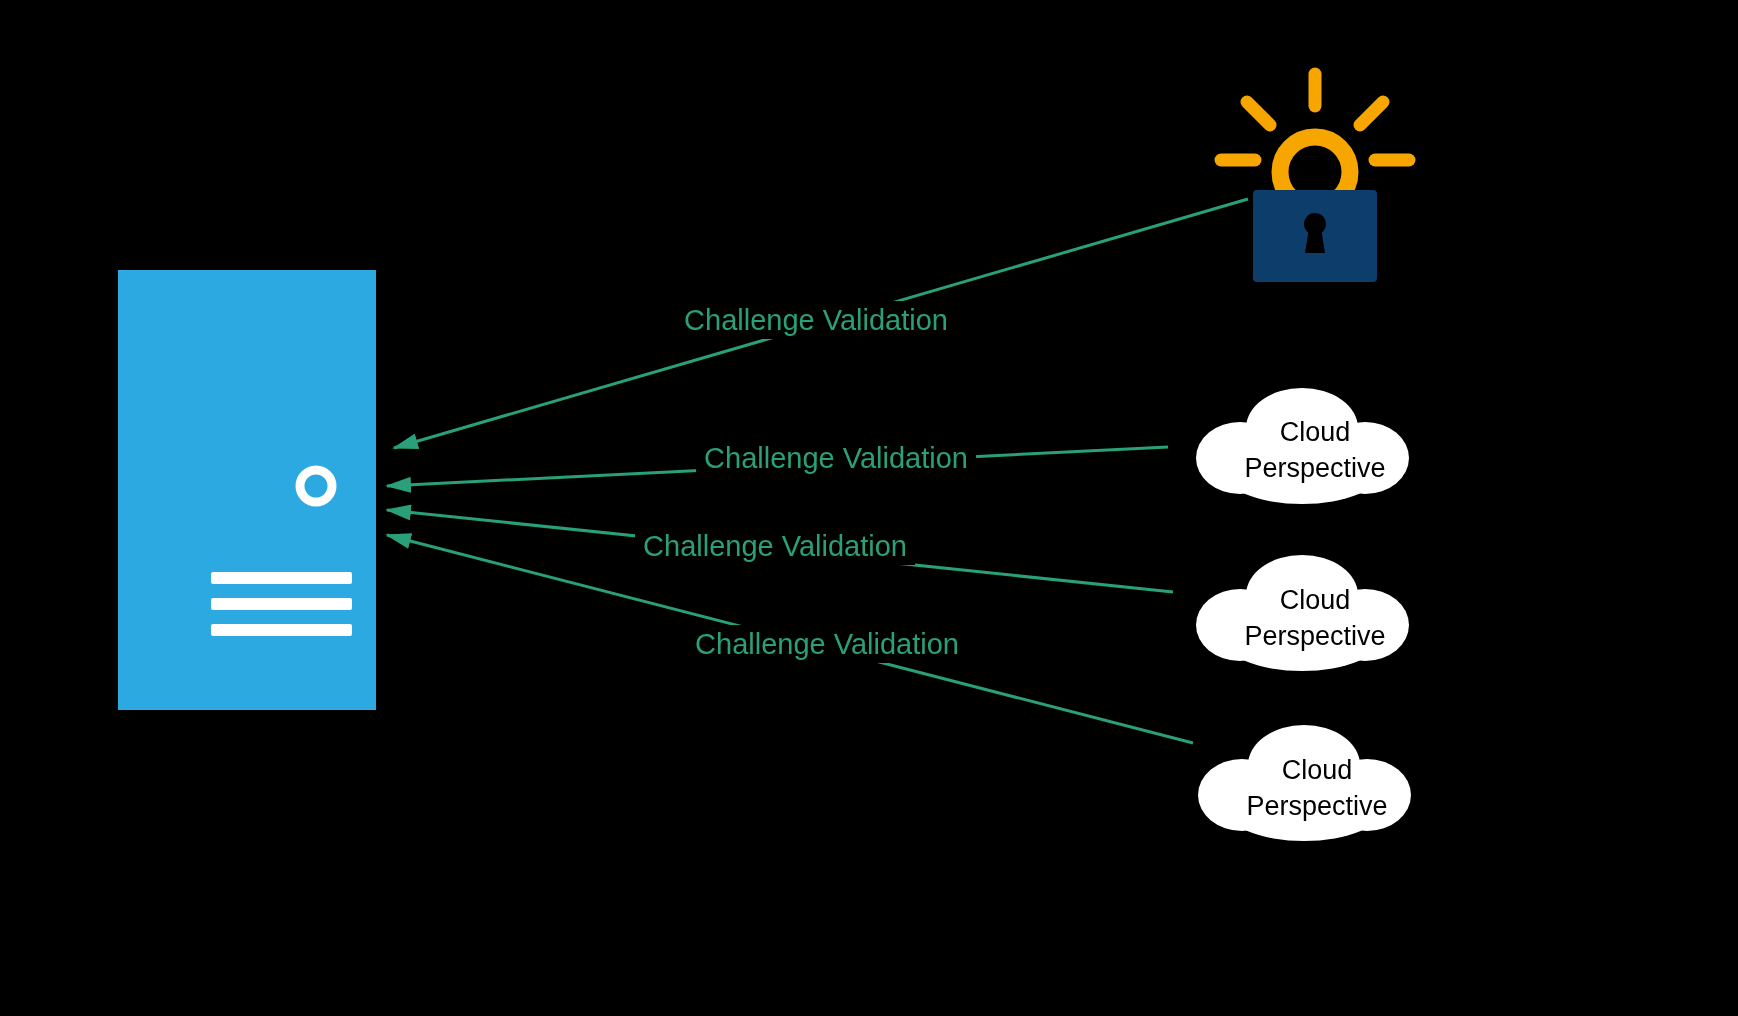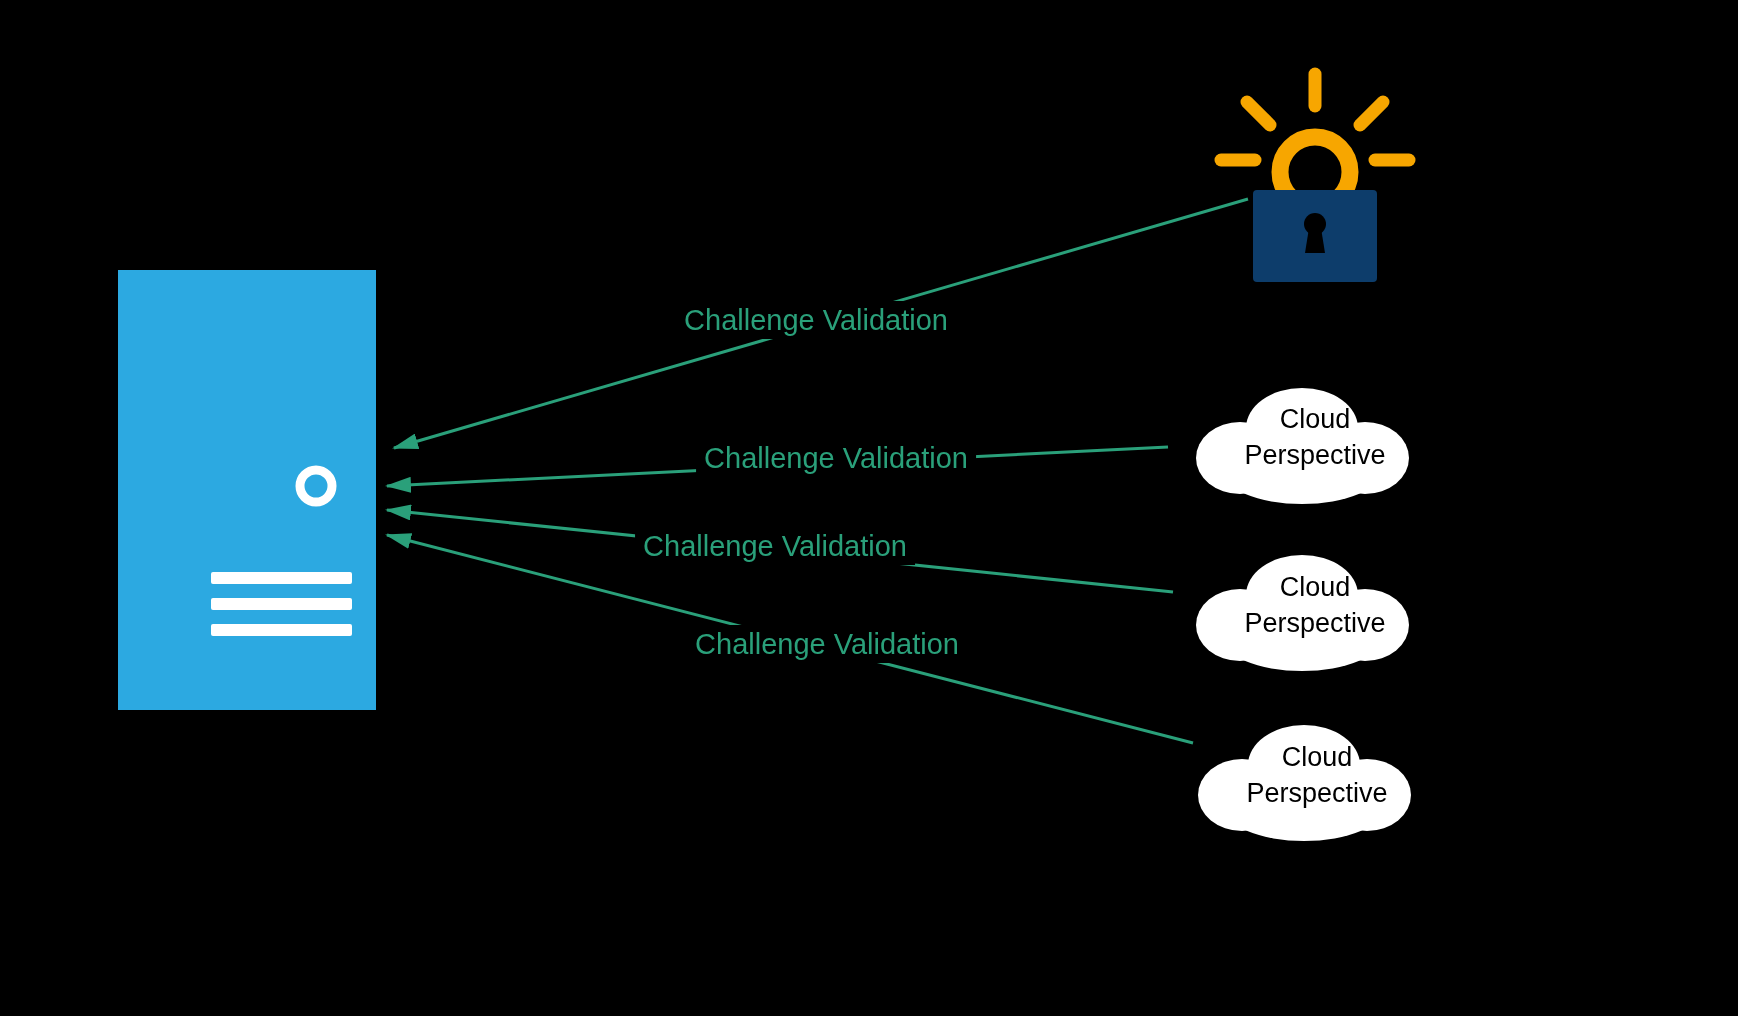--- a/index.html
+++ b/index.html
@@ -31,20 +31,21 @@
     white-space: nowrap;
   }
   .cloud-label {
     position: absolute;
     transform: translate(-50%, -50%);
     width: 190px;
     text-align: center;
     color: #000;
     font-size: 27px;
     line-height: 36px;
+    margin-top: 13px;
   }
 </style>
 </head>
 <body>
 
 <div class="stage">
 
   <svg class="layer" width="1738" height="1016" viewBox="0 0 1738 1016">
 
     <defs>

